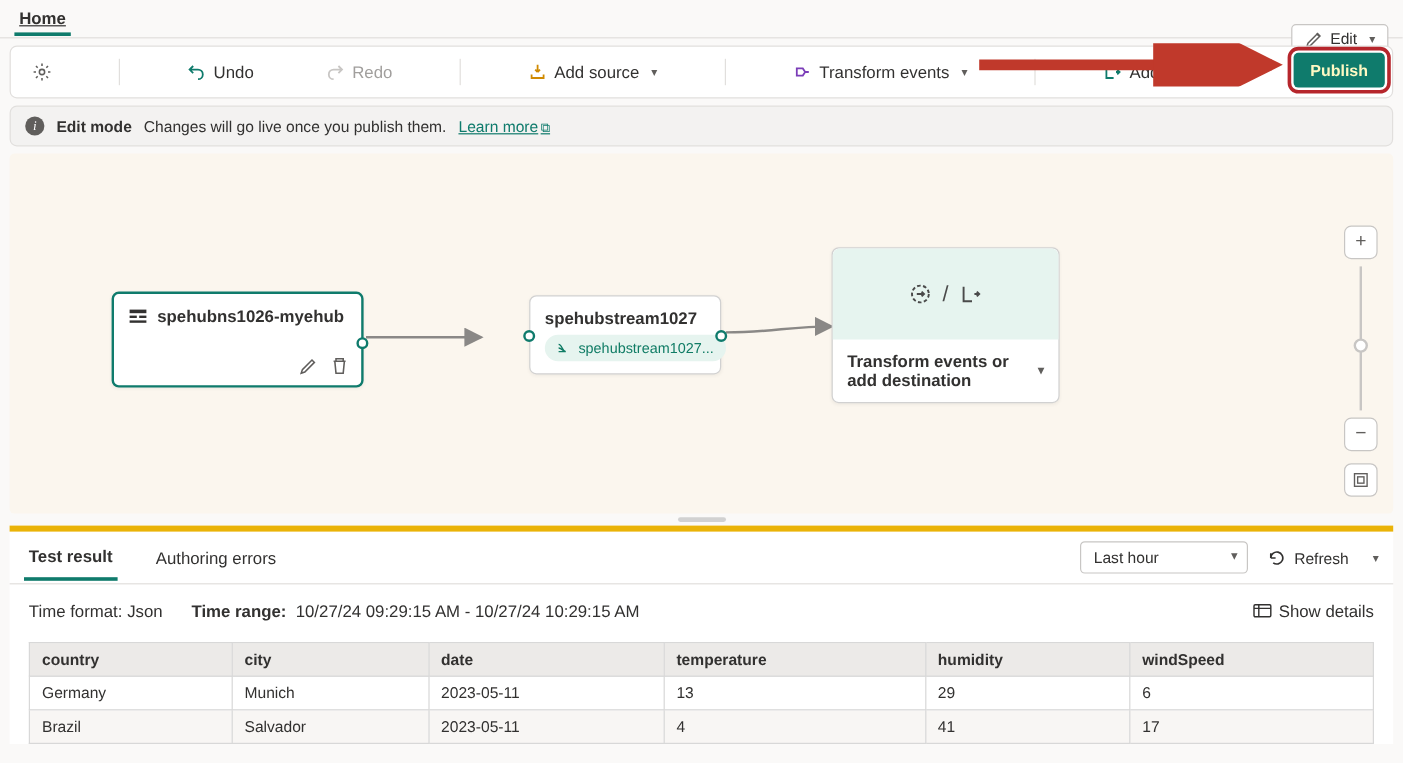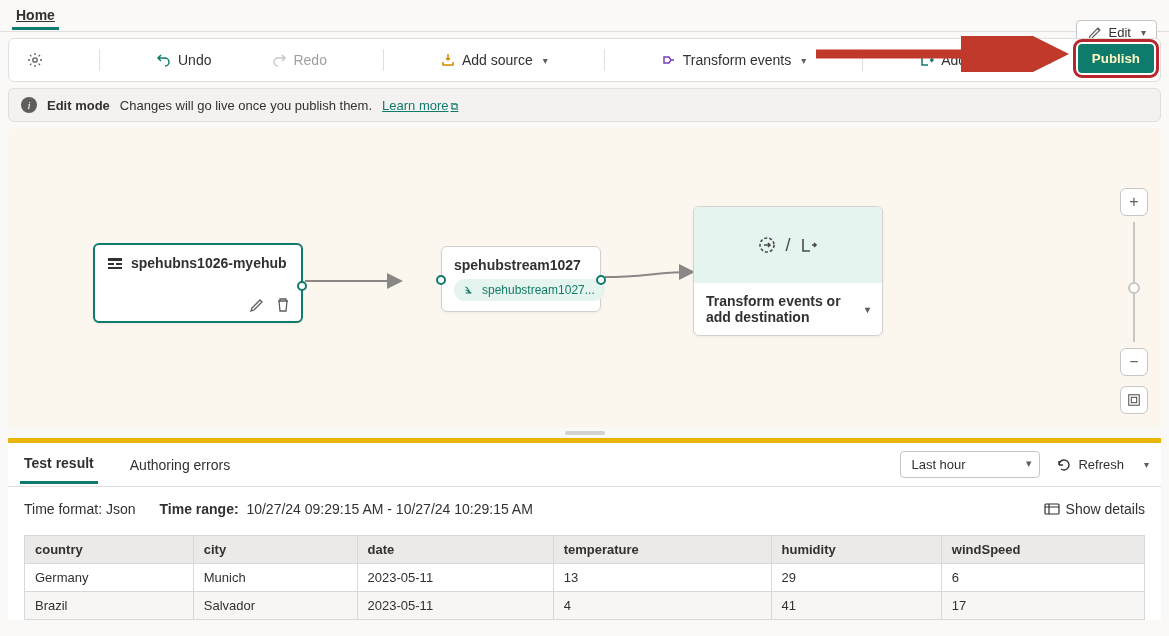--- a/index.html
+++ b/index.html
@@ -59,21 +59,21 @@
 .grip { width: 40px; height: 4px; background: #d1d1d1; border-radius: 2px; }
 
 
 .results { background: #fff; border-top: 5px solid #eab308; margin: 0 8px; padding: 0; }
 .res-tabs { display: flex; align-items: center; border-bottom: 1px solid #e1dfdd; padding: 0 12px; height: 44px; }
 .res-tab { padding: 10px 4px; margin-right: 28px; font-size: 14px; cursor: pointer; }
 .res-tab.active { font-weight: 600; border-bottom: 3px solid #0f7b6c; }
 .res-right { margin-left: auto; display: flex; align-items: center; gap: 10px; }
 .select { border: 1px solid #c8c6c4; border-radius: 4px; padding: 5px 30px 5px 10px; font-size: 13px; background: #fff; position: relative; min-width: 140px; }
 .select::after { content: "▾"; position: absolute; right: 8px; top: 5px; color: #605e5c; font-size: 11px; }
-.icon-btn { display: inline-flex; align-items: center; gap: 6px; padding: 4px 6px; cursor: pointer; }
+.icon-btn { display: inline-flex; align-items: flex-end; gap: 6px; padding: 4px 6px; cursor: pointer; }
 
 .res-meta { display: flex; align-items: center; padding: 14px 16px; gap: 24px; font-size: 14px; }
 .res-meta .right { margin-left: auto; display: flex; align-items: center; gap: 6px; cursor: pointer; }
 
 table { width: calc(100% - 32px); margin: 4px 16px 12px; border-collapse: collapse; font-size: 13px; }
 th, td { text-align: left; padding: 6px 10px; border: 1px solid #d8d8d8; }
 th { background: #eceae8; font-weight: 600; }
 tr:nth-child(even) td { background: #f8f6f4; }
 
 svg.ic { width: 16px; height: 16px; }

